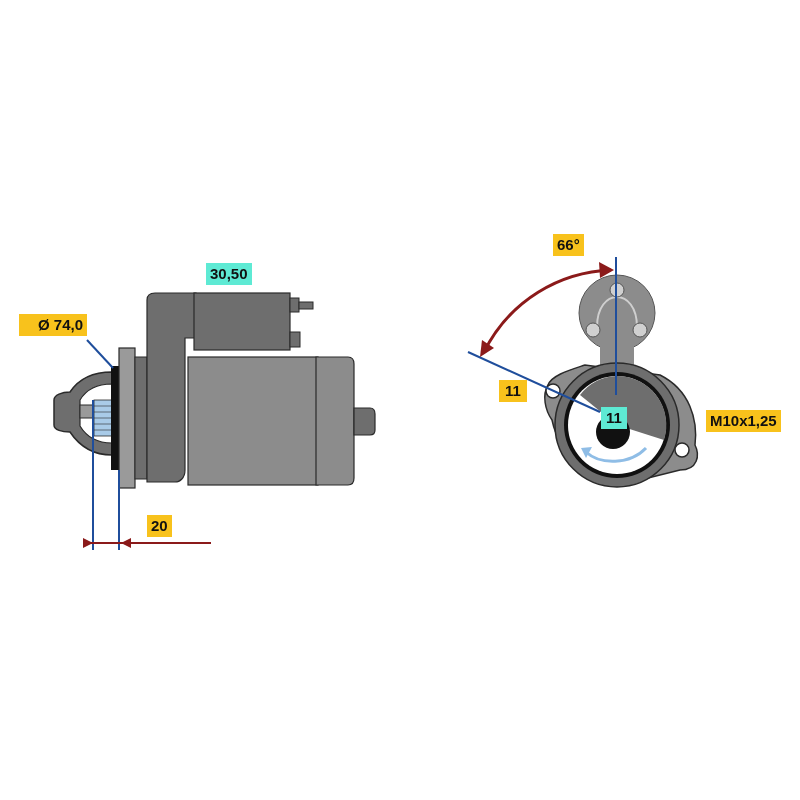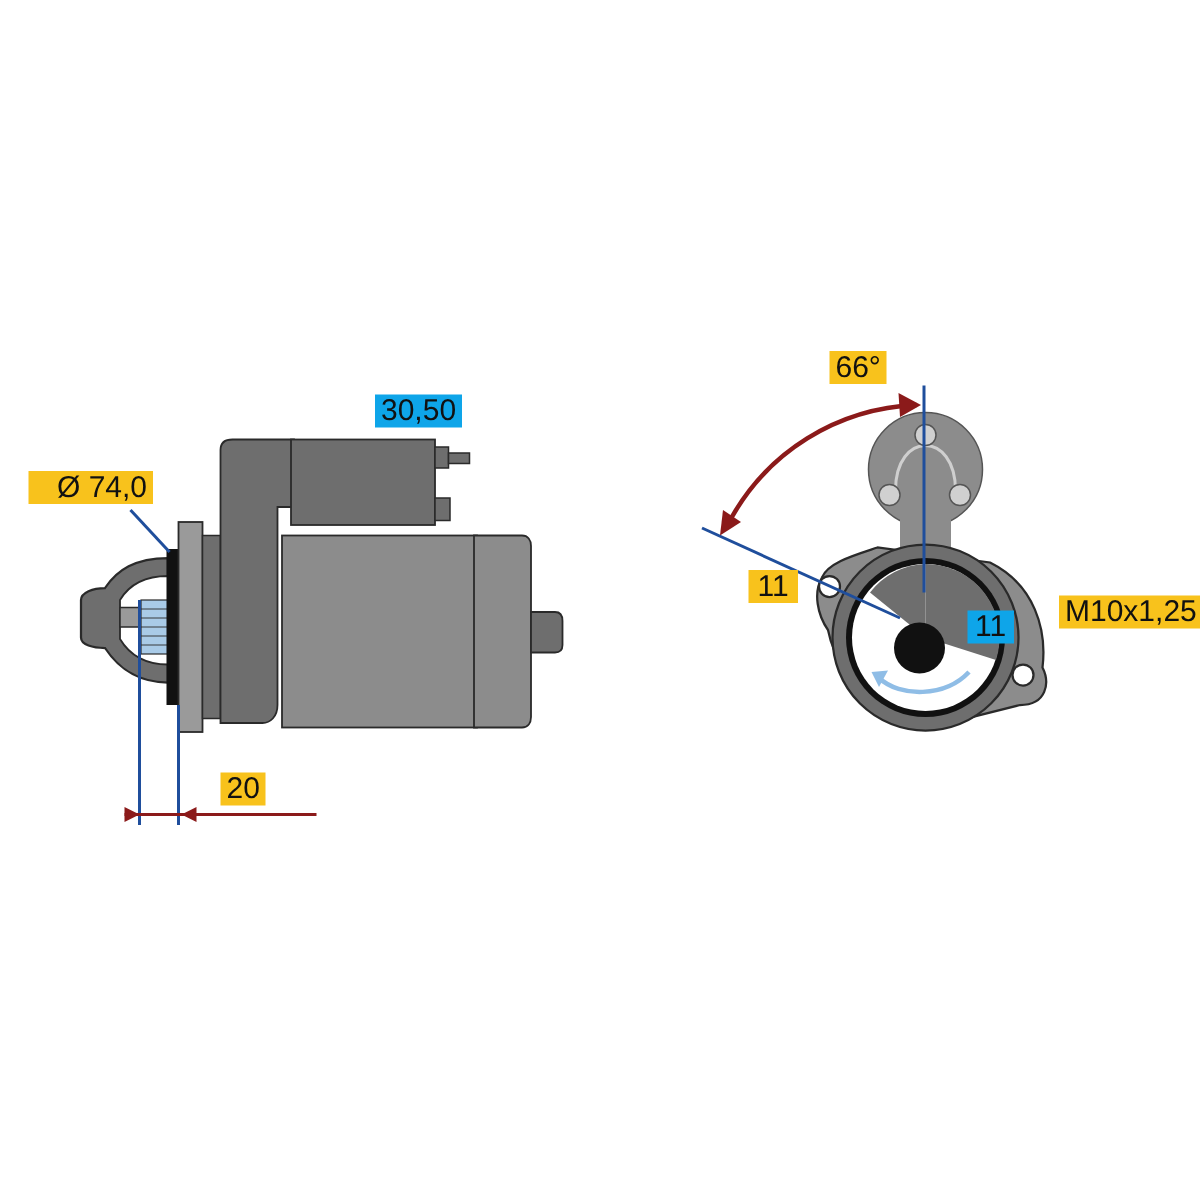--- a/index.html
+++ b/index.html
@@ -1,23 +1,23 @@
 <!DOCTYPE html>
 <html><head>
 <meta charset="utf-8">
 <style>
   html, body { margin: 0; padding: 0; background: #ffffff; }
   body { width: 800px; height: 800px; position: relative; overflow: hidden; font-family: "Liberation Sans", sans-serif; }
   #diagram { position: absolute; left: 0; top: 0; width: 800px; height: 800px; }
   .lbl {
-    position: absolute; font-family: "Liberation Sans", sans-serif; font-weight: normal;
-    font-size: 20px; color: #111; padding: 2px 4px; line-height: 18px; white-space: nowrap;
+    position: absolute; font-family: "Liberation Sans", sans-serif; font-weight: bold;
+    font-size: 15px; color: #111; padding: 2px 4px; line-height: 18px; white-space: nowrap;
   }
   .yellow { background: #f8c21c; }
-  .blue { background: #0ea5e9; margin-left: 44px; }
+  .blue { background: #5eead4; }
 </style>
 </head>
 <body>
 
 <div id="diagram">
   <svg width="800" height="800" viewBox="0 0 800 800" xmlns="http://www.w3.org/2000/svg">
 
     <g>
 
       <path d="M112,372 C90,372 78,380 70,392 C62,392 54,395 54,400 L54,425 C54,430 62,432 70,432 C78,444 90,455 112,455 Z" fill="#6e6e6e" stroke="#2a2a2a" stroke-width="1.5"></path>
@@ -92,14 +92,14 @@
     </g>
   </svg>
 
   
   <div class="lbl yellow" style="left:19px;top:314px;padding-left:19px;">Ø 74,0</div>
   <div class="lbl blue" style="left:206px;top:263px;">30,50</div>
   <div class="lbl yellow" style="left:147px;top:515px;">20</div>
   <div class="lbl yellow" style="left:553px;top:234px;">66°</div>
   <div class="lbl yellow" style="left:499px;top:380px;padding:2px 6px;">11</div>
   <div class="lbl blue" style="left:601px;top:407px;padding:2px 5px;">11</div>
-  <div class="lbl yellow" style="left:706px;top:397px;">M10x1,25</div>
+  <div class="lbl yellow" style="left:706px;top:410px;">M10x1,25</div>
 </div>
 
 </body></html>

